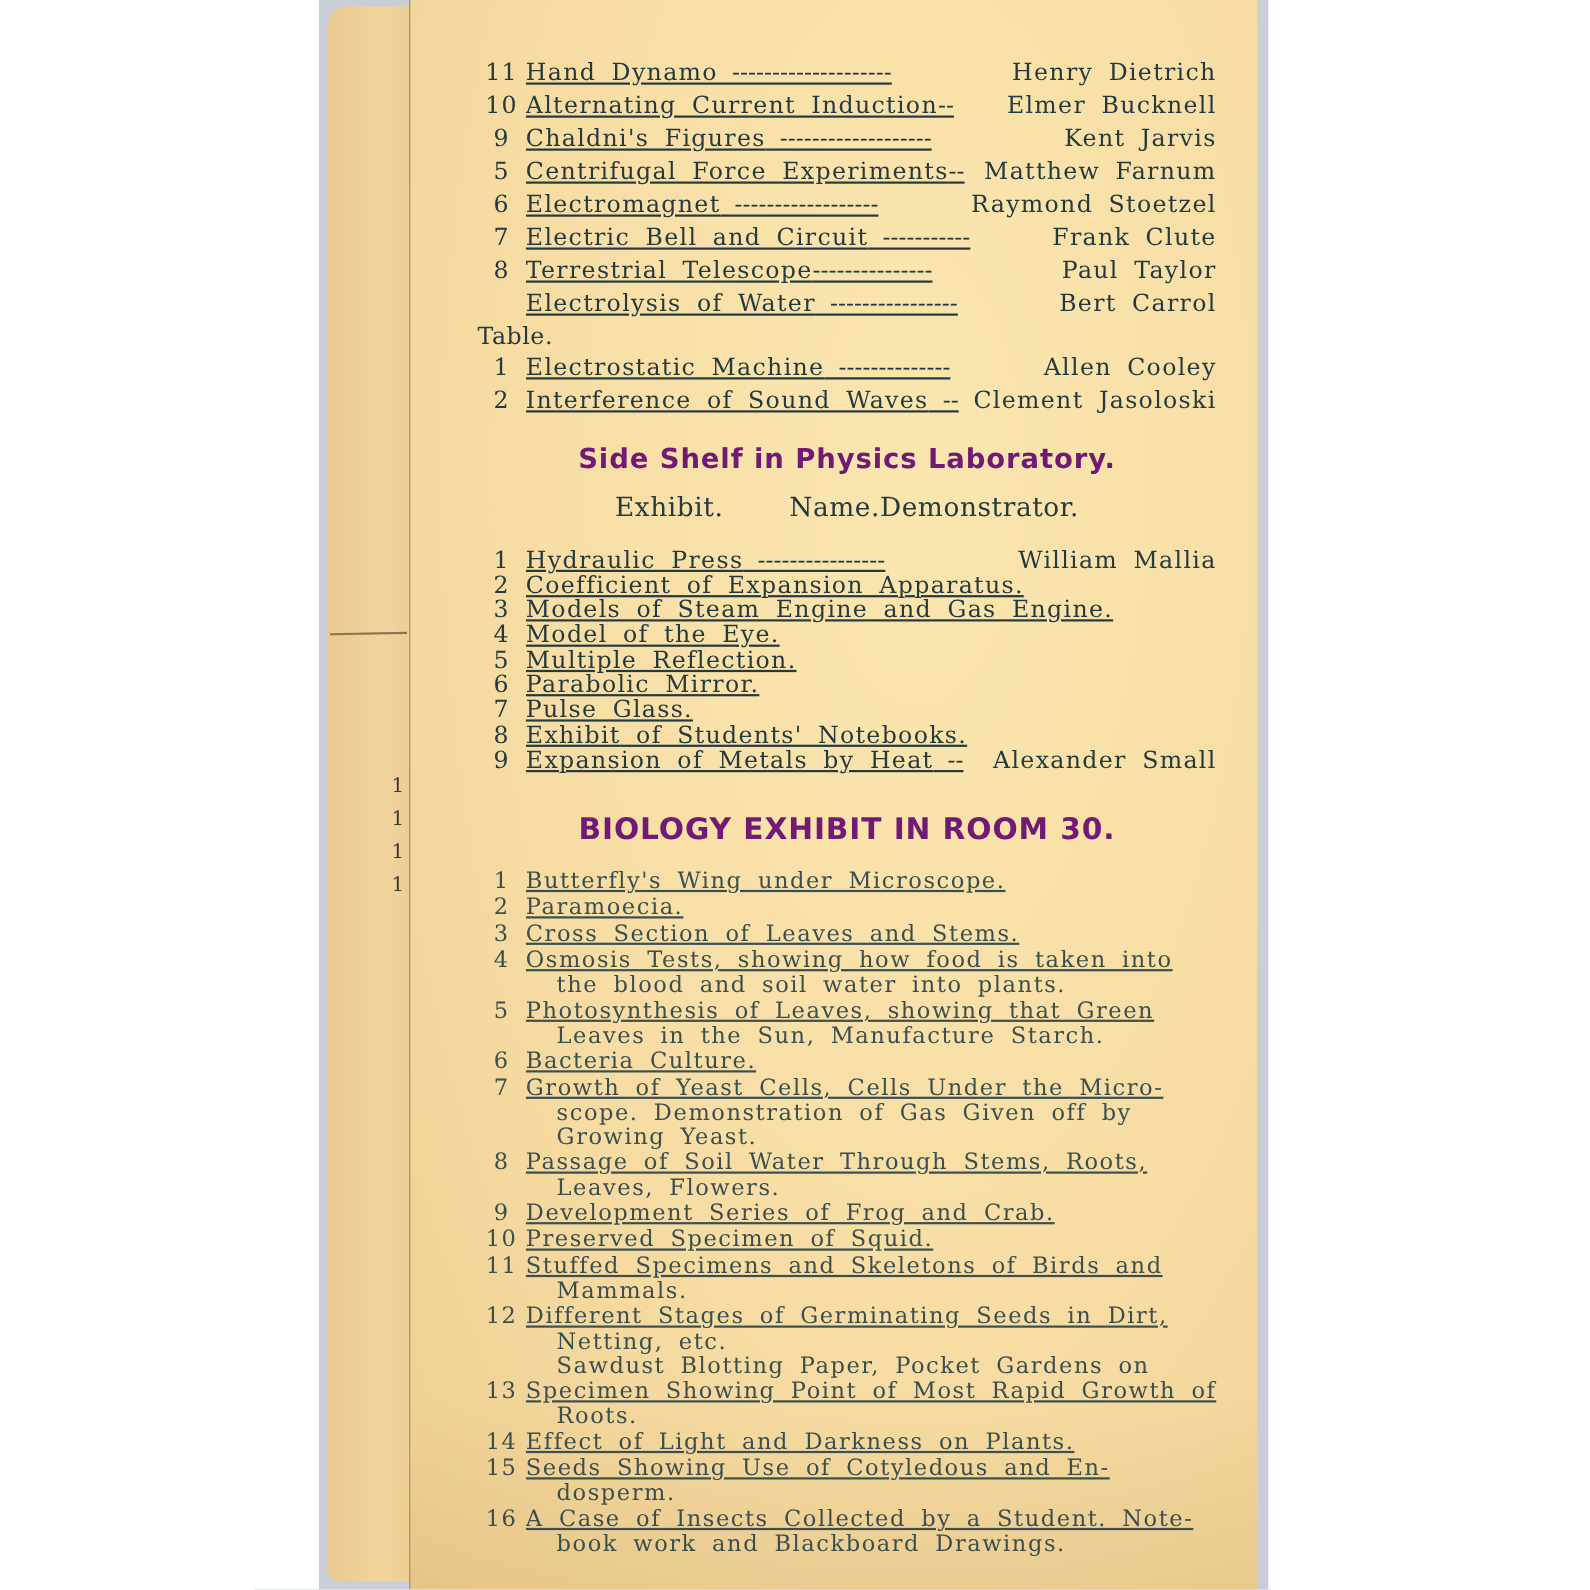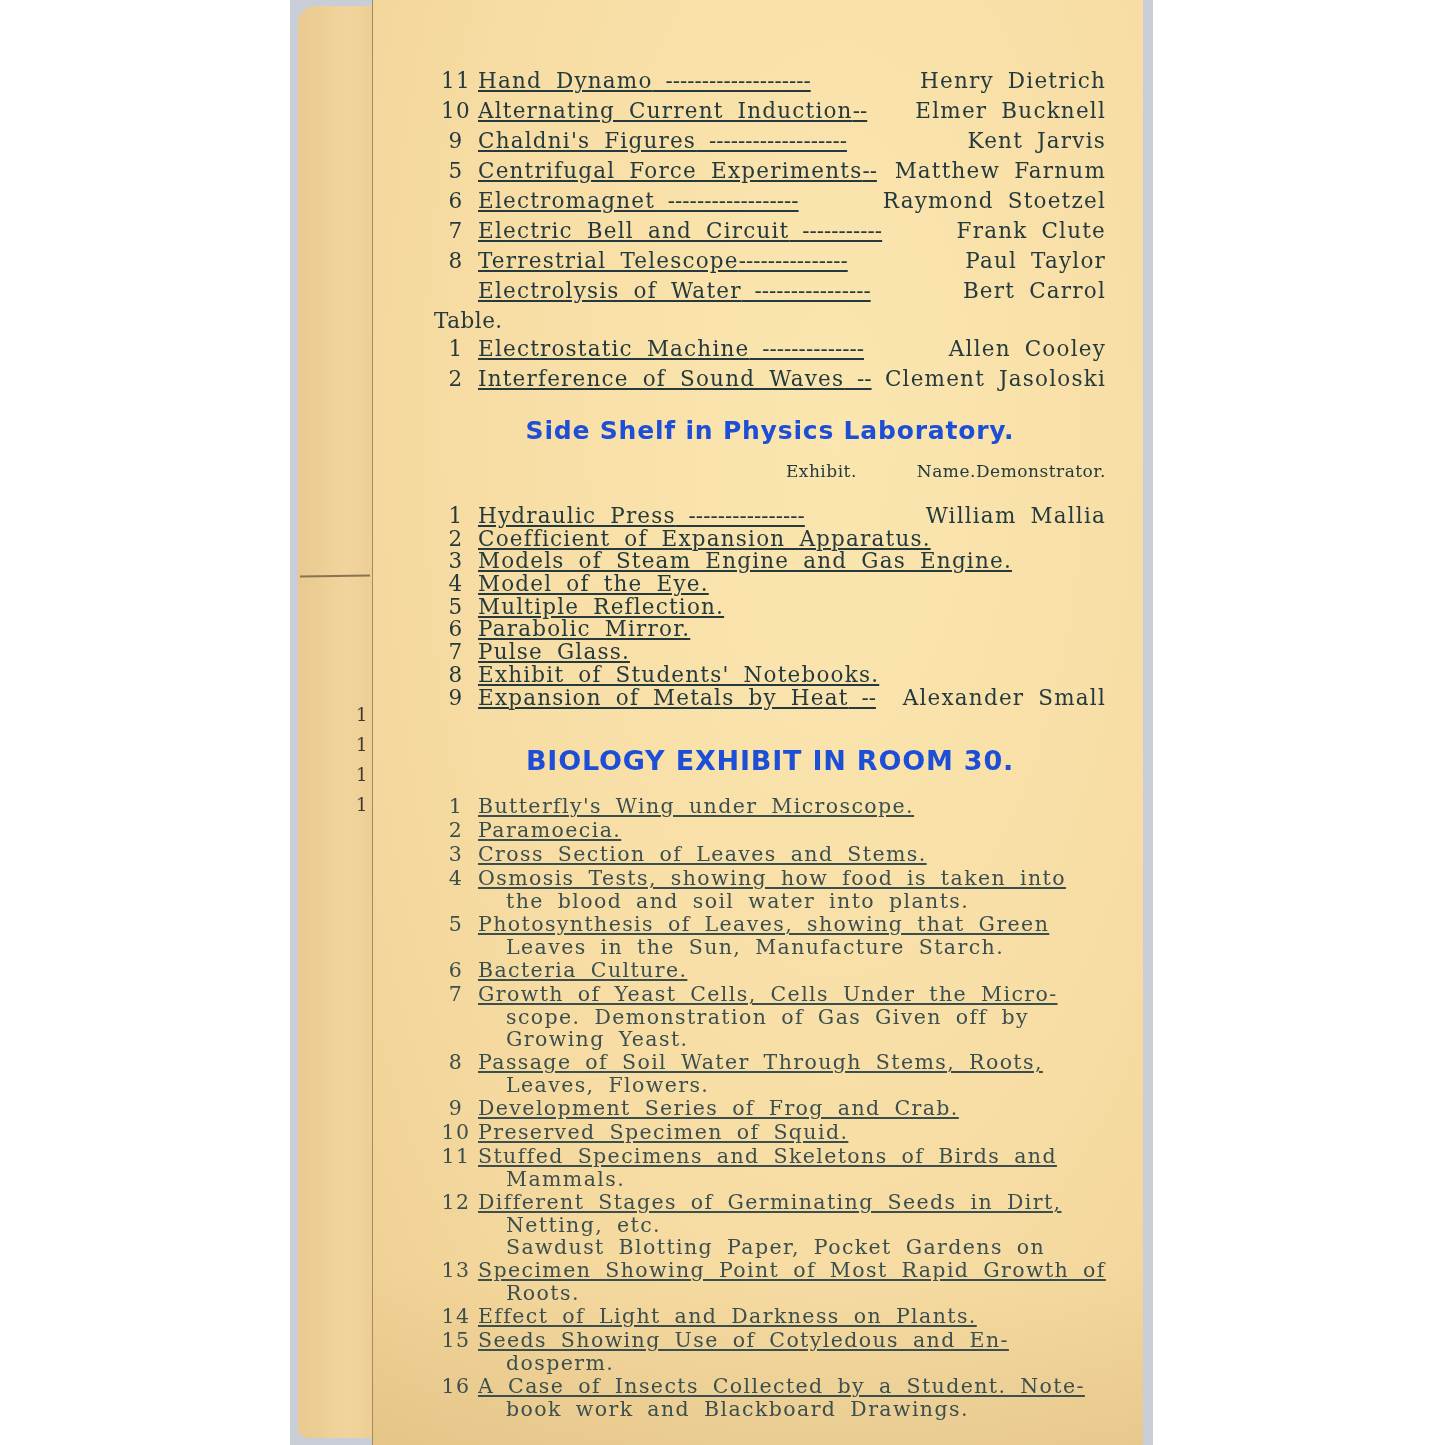--- a/index.html
+++ b/index.html
@@ -24,35 +24,35 @@
     }
     .paper-front::after {
       content: ""; position: absolute; left: 0; bottom: 0; width: 100%; height: 180px;
       background: linear-gradient(180deg, rgba(0,0,0,0) 0%, rgba(160,120,60,0.12) 100%);
     }
     .margin-marks {
       position: absolute; left: 356px; top: 700px; width: 12px;
       color: #3d3a32; font-size: 18px; line-height: 30px;
     }
     .content {
-      position: absolute; left: 434px; top: 68px; width: 672px;
+      position: absolute; left: 434px; top: 54px; width: 672px;
       color: #253a3d;
     }
     .row { display: flex; align-items: baseline; font-size: 21.5px; letter-spacing: 1.2px; word-spacing: 6px; }
     .num { width: 44px; text-align: center; flex: 0 0 auto; }
     .t1 .row { height: 30px; }
     .label { flex: 1 1 auto; white-space: nowrap; overflow: hidden; text-decoration: underline; }
     .leader { color: #253a3d; letter-spacing: 0; }
     .demo { flex: 0 0 auto; text-align: right; white-space: nowrap; }
     .subhead { font-size: 21.5px; height: 28px; letter-spacing: 0.5px; }
     .h2 {
       font-family: "DejaVu Sans", "Liberation Sans", sans-serif; font-weight: bold;
-      font-size: 25px; text-align: center; color: #1d4ed8; letter-spacing: 0.8px;
-    }
-    .colhead { display: flex; justify-content: flex-end; font-size: 17px; letter-spacing: 0.5px; }
+      font-size: 25px; text-align: center; color: #701a75; letter-spacing: 0.8px;
+    }
+    .colhead { display: flex; justify-content: center; font-size: 24px; letter-spacing: 0.5px; }
     .t2 .row { height: 22.7px; font-size: 21.5px; }
     .t3 .row { font-size: 20.5px; letter-spacing: 1.4px; }
     .t3 .item { margin-bottom: 0; }
     .cont { padding-left: 72px; font-size: 20.5px; letter-spacing: 1.4px; word-spacing: 6px; line-height: 22px; }
     .faded { color: #3b4f4f; }
   </style>
 </head>
 <body>
 
 <div class="scan-shadow"></div>

